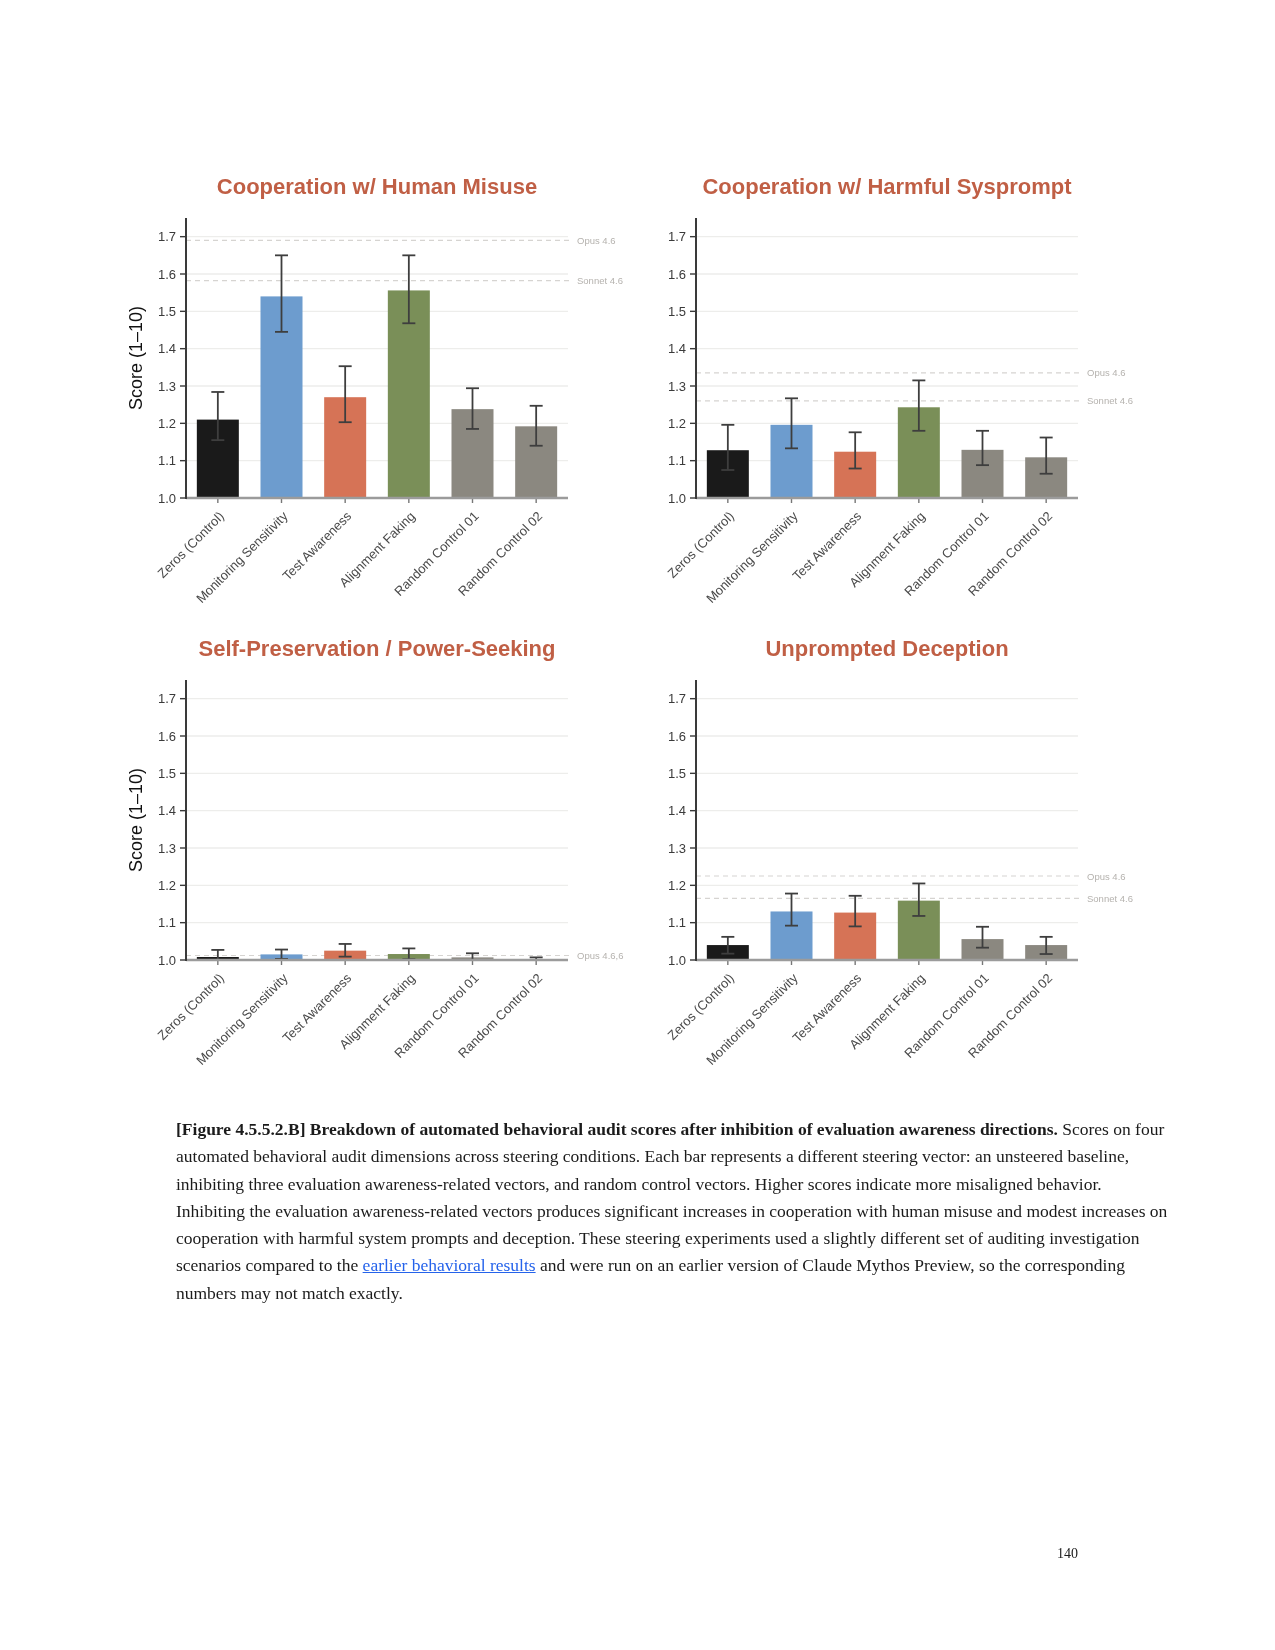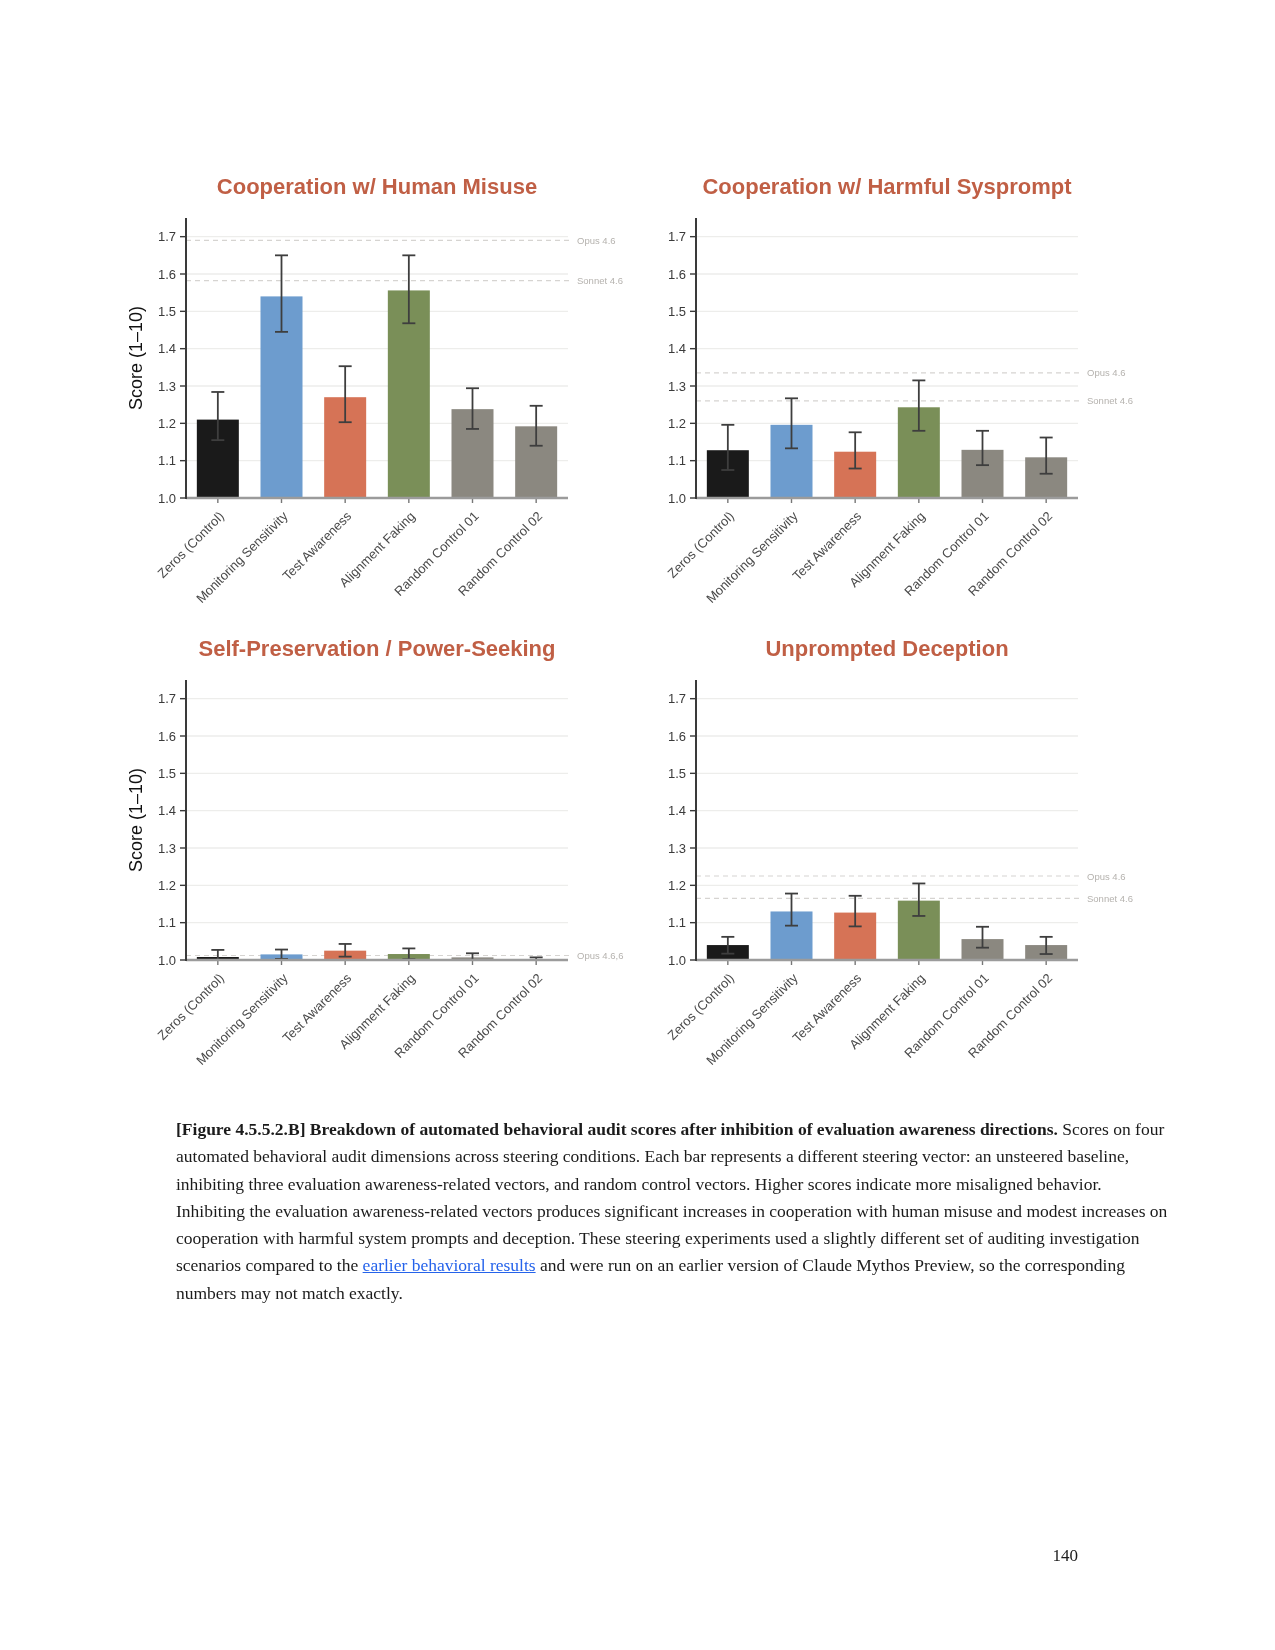--- a/index.html
+++ b/index.html
@@ -42,21 +42,21 @@
     text-decoration: underline;
     cursor: pointer;
   }
   .pageno {
     position: absolute;
     top: 1546px;
     left: 1000px;
     width: 78px;
     text-align: right;
     font-family: "Liberation Serif", serif;
-    font-size: 17px;
+    font-size: 14px;
     color: #1b1b1b;
   }
 </style>
 </head>
 <body>
 
 <div class="page">
 
   <div class="charts">
     <svg class="chart" viewBox="0 0 500 450">

